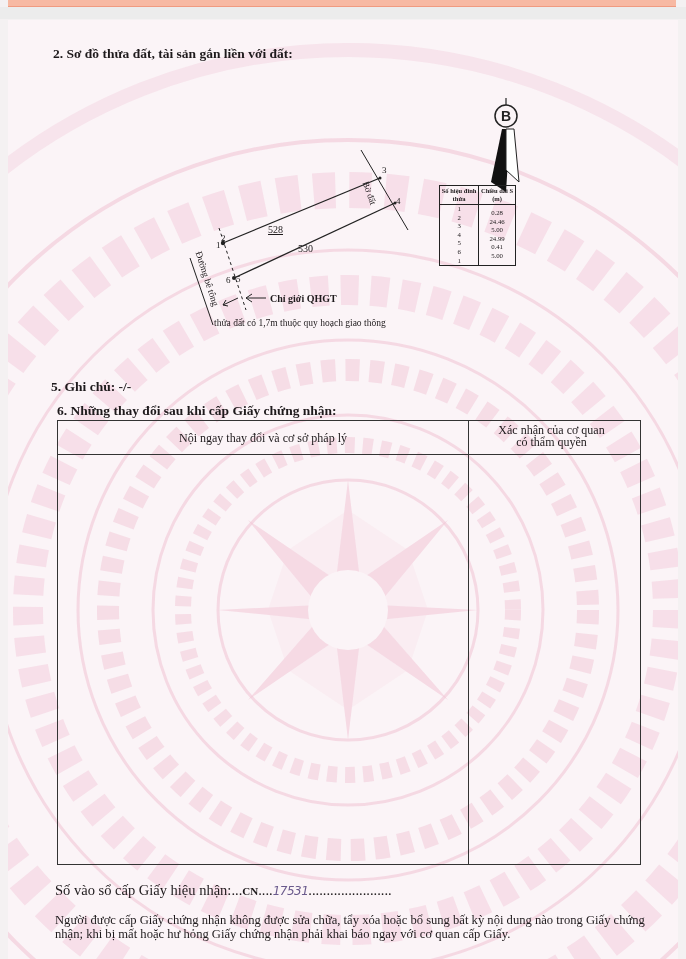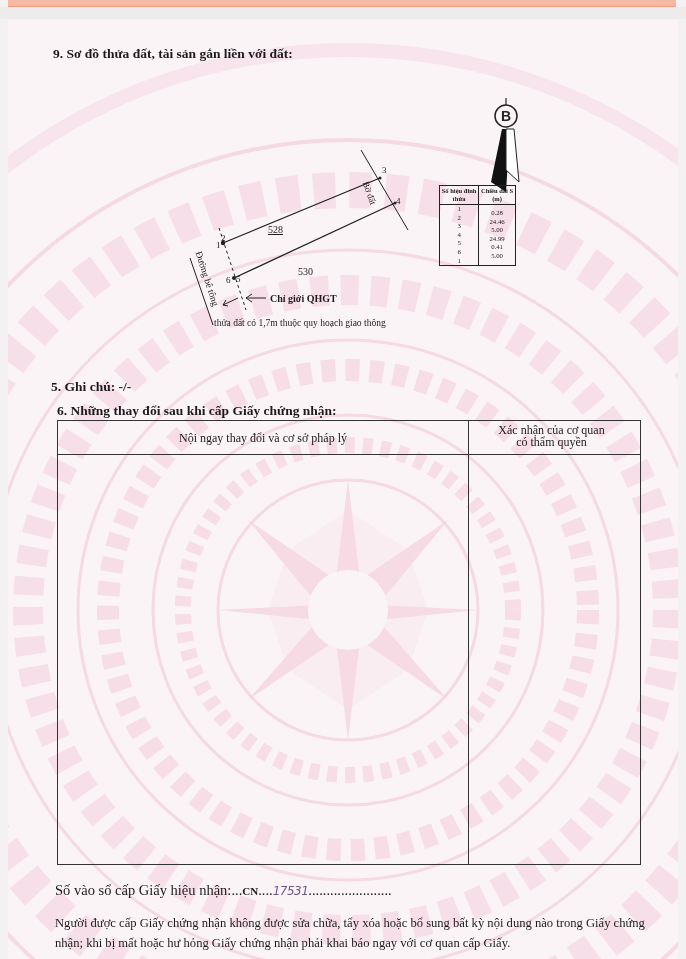--- a/index.html
+++ b/index.html
@@ -37,21 +37,21 @@
     position:absolute; left:49px; top:400px; width:582px; height:443px;
     border:1.5px solid #333; border-collapse:collapse;
   }
   .changes .col1 { position:absolute; left:0; top:0; width:410px; height:443px; border-right:1.5px solid #333; }
   .changes .hdrline { position:absolute; left:0; top:33px; width:582px; height:0; border-top:1.5px solid #333; }
   .hdr1 { position:absolute; left:0; top:10px; width:410px; text-align:center; font-size:12px; }
   .hdr2 { position:absolute; left:408px; top:3px; width:171px; text-align:center; font-size:12px; line-height:12px; }
   .regline { left:47px; top:862px; font-size:14.5px; }
   .regline .cn { font-weight:bold; font-size:11px; }
   .regline .hand { font-family:"DejaVu Sans", sans-serif; font-style:italic; color:#6a5a8c; font-size:12px; letter-spacing:-0.5px; }
-  .warn { left:47px; top:893px; width:600px; font-size:12.6px; line-height:20px; }
+  .warn { left:47px; top:893px; width:600px; font-size:12.6px; line-height:14px; }
 </style>
 </head>
 <body>
 
 <div class="topbar"></div>
 <div class="gap"></div>
 
 <div class="page">
 
   <svg class="watermark" viewBox="0 0 670 939">
@@ -67,21 +67,21 @@
       <circle cx="340" cy="590" r="165" stroke-width="16" stroke-dasharray="10 8" opacity="0.5"></circle>
       <circle cx="340" cy="590" r="130" stroke-width="3" opacity="0.6"></circle>
     </g>
     <g fill="#f2c6d6" opacity="0.55">
       <polygon points="340,460 352,560 440,500 370,585 470,590 370,600 440,680 352,620 340,720 328,620 240,680 310,600 210,590 310,585 240,500 328,560"></polygon>
       <polygon points="340,490 400,530 420,590 400,650 340,690 280,650 260,590 280,530" opacity="0.3"></polygon>
     </g>
     <circle cx="340" cy="590" r="40" fill="#fbf4f7"></circle>
   </svg>
 
-  <div class="abs h4">9. Sơ đồ thửa đất, tài sản gắn liền với đất:</div>
+  <div class="abs h4">2. Sơ đồ thửa đất, tài sản gắn liền với đất:</div>
 
   <svg class="diagram" viewBox="0 0 670 360">
     <g stroke="#222" fill="none" stroke-width="1.3">
 
       <line x1="215" y1="223" x2="372" y2="158"></line>
       <line x1="226" y1="258" x2="387" y2="183"></line>
 
       <line x1="353" y1="130" x2="400" y2="210" stroke-width="1"></line>
 
       <line x1="182" y1="238" x2="205" y2="305" stroke-width="1"></line>
@@ -113,21 +113,21 @@
 
     <g stroke="#222" fill="none" stroke-width="1">
       <line x1="258" y1="278" x2="238" y2="278"></line>
       <polyline points="244,274 238,278 244,282"></polyline>
       <line x1="230" y1="278" x2="215" y2="285"></line>
       <polyline points="218,280 215,285 220,286"></polyline>
     </g>
   </svg>
 
   <div class="abs" style="left:260px;top:168px;font-size:10px;text-decoration:underline;margin-top:36px;">528</div>
-  <div class="abs" style="left:290px;top:246px;font-size:10px;">530</div>
+  <div class="abs" style="left:290px;top:223px;font-size:10px;">530</div>
   <div class="abs" style="left:362px;top:160px;font-size:9px;transform:rotate(70deg);transform-origin:left top;">Bờ đất</div>
   <div class="abs" style="left:195px;top:230px;font-size:9.5px;transform:rotate(72deg);transform-origin:left top;white-space:nowrap;">Đường bê tông</div>
   <div class="abs qhgt">Chỉ giới QHGT</div>
   <div class="abs note">thửa đất có 1,7m thuộc quy hoạch giao thông</div>
 
   <table class="len-table">
     <tbody>
         <tr>
       <th>Số hiệu đỉnh thửa</th>
       <th>Chiều dài S (m)</th>

